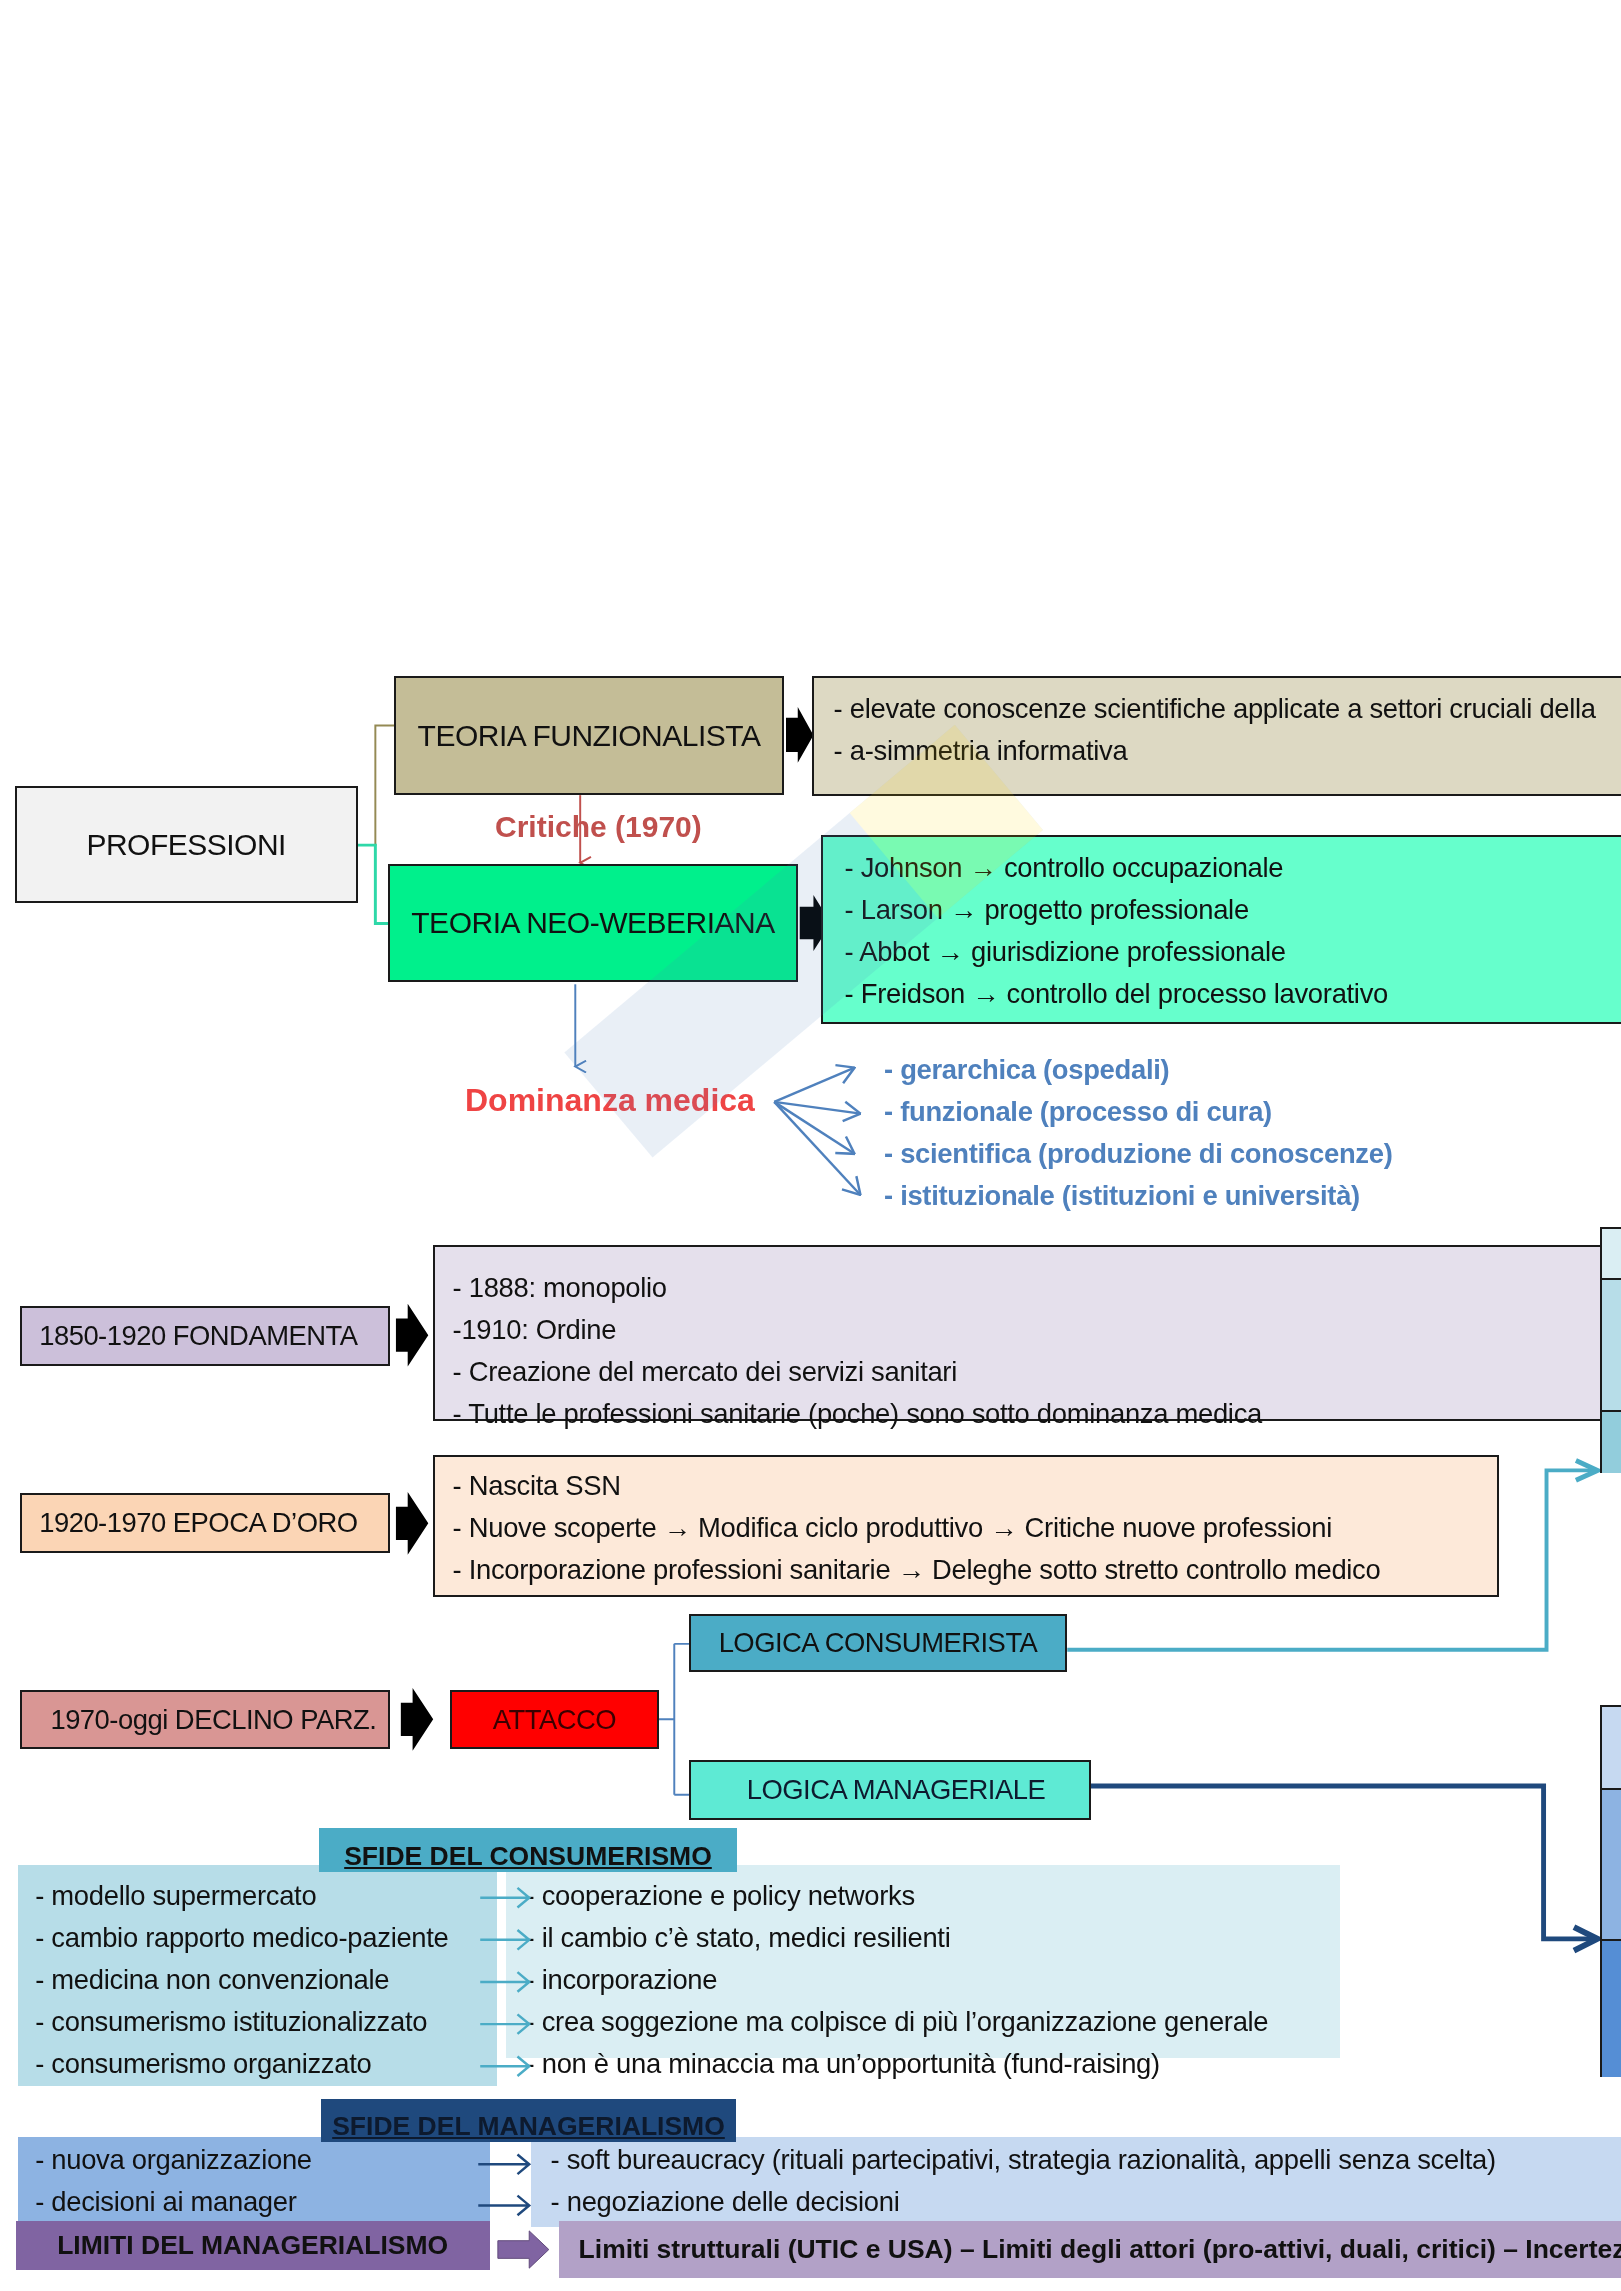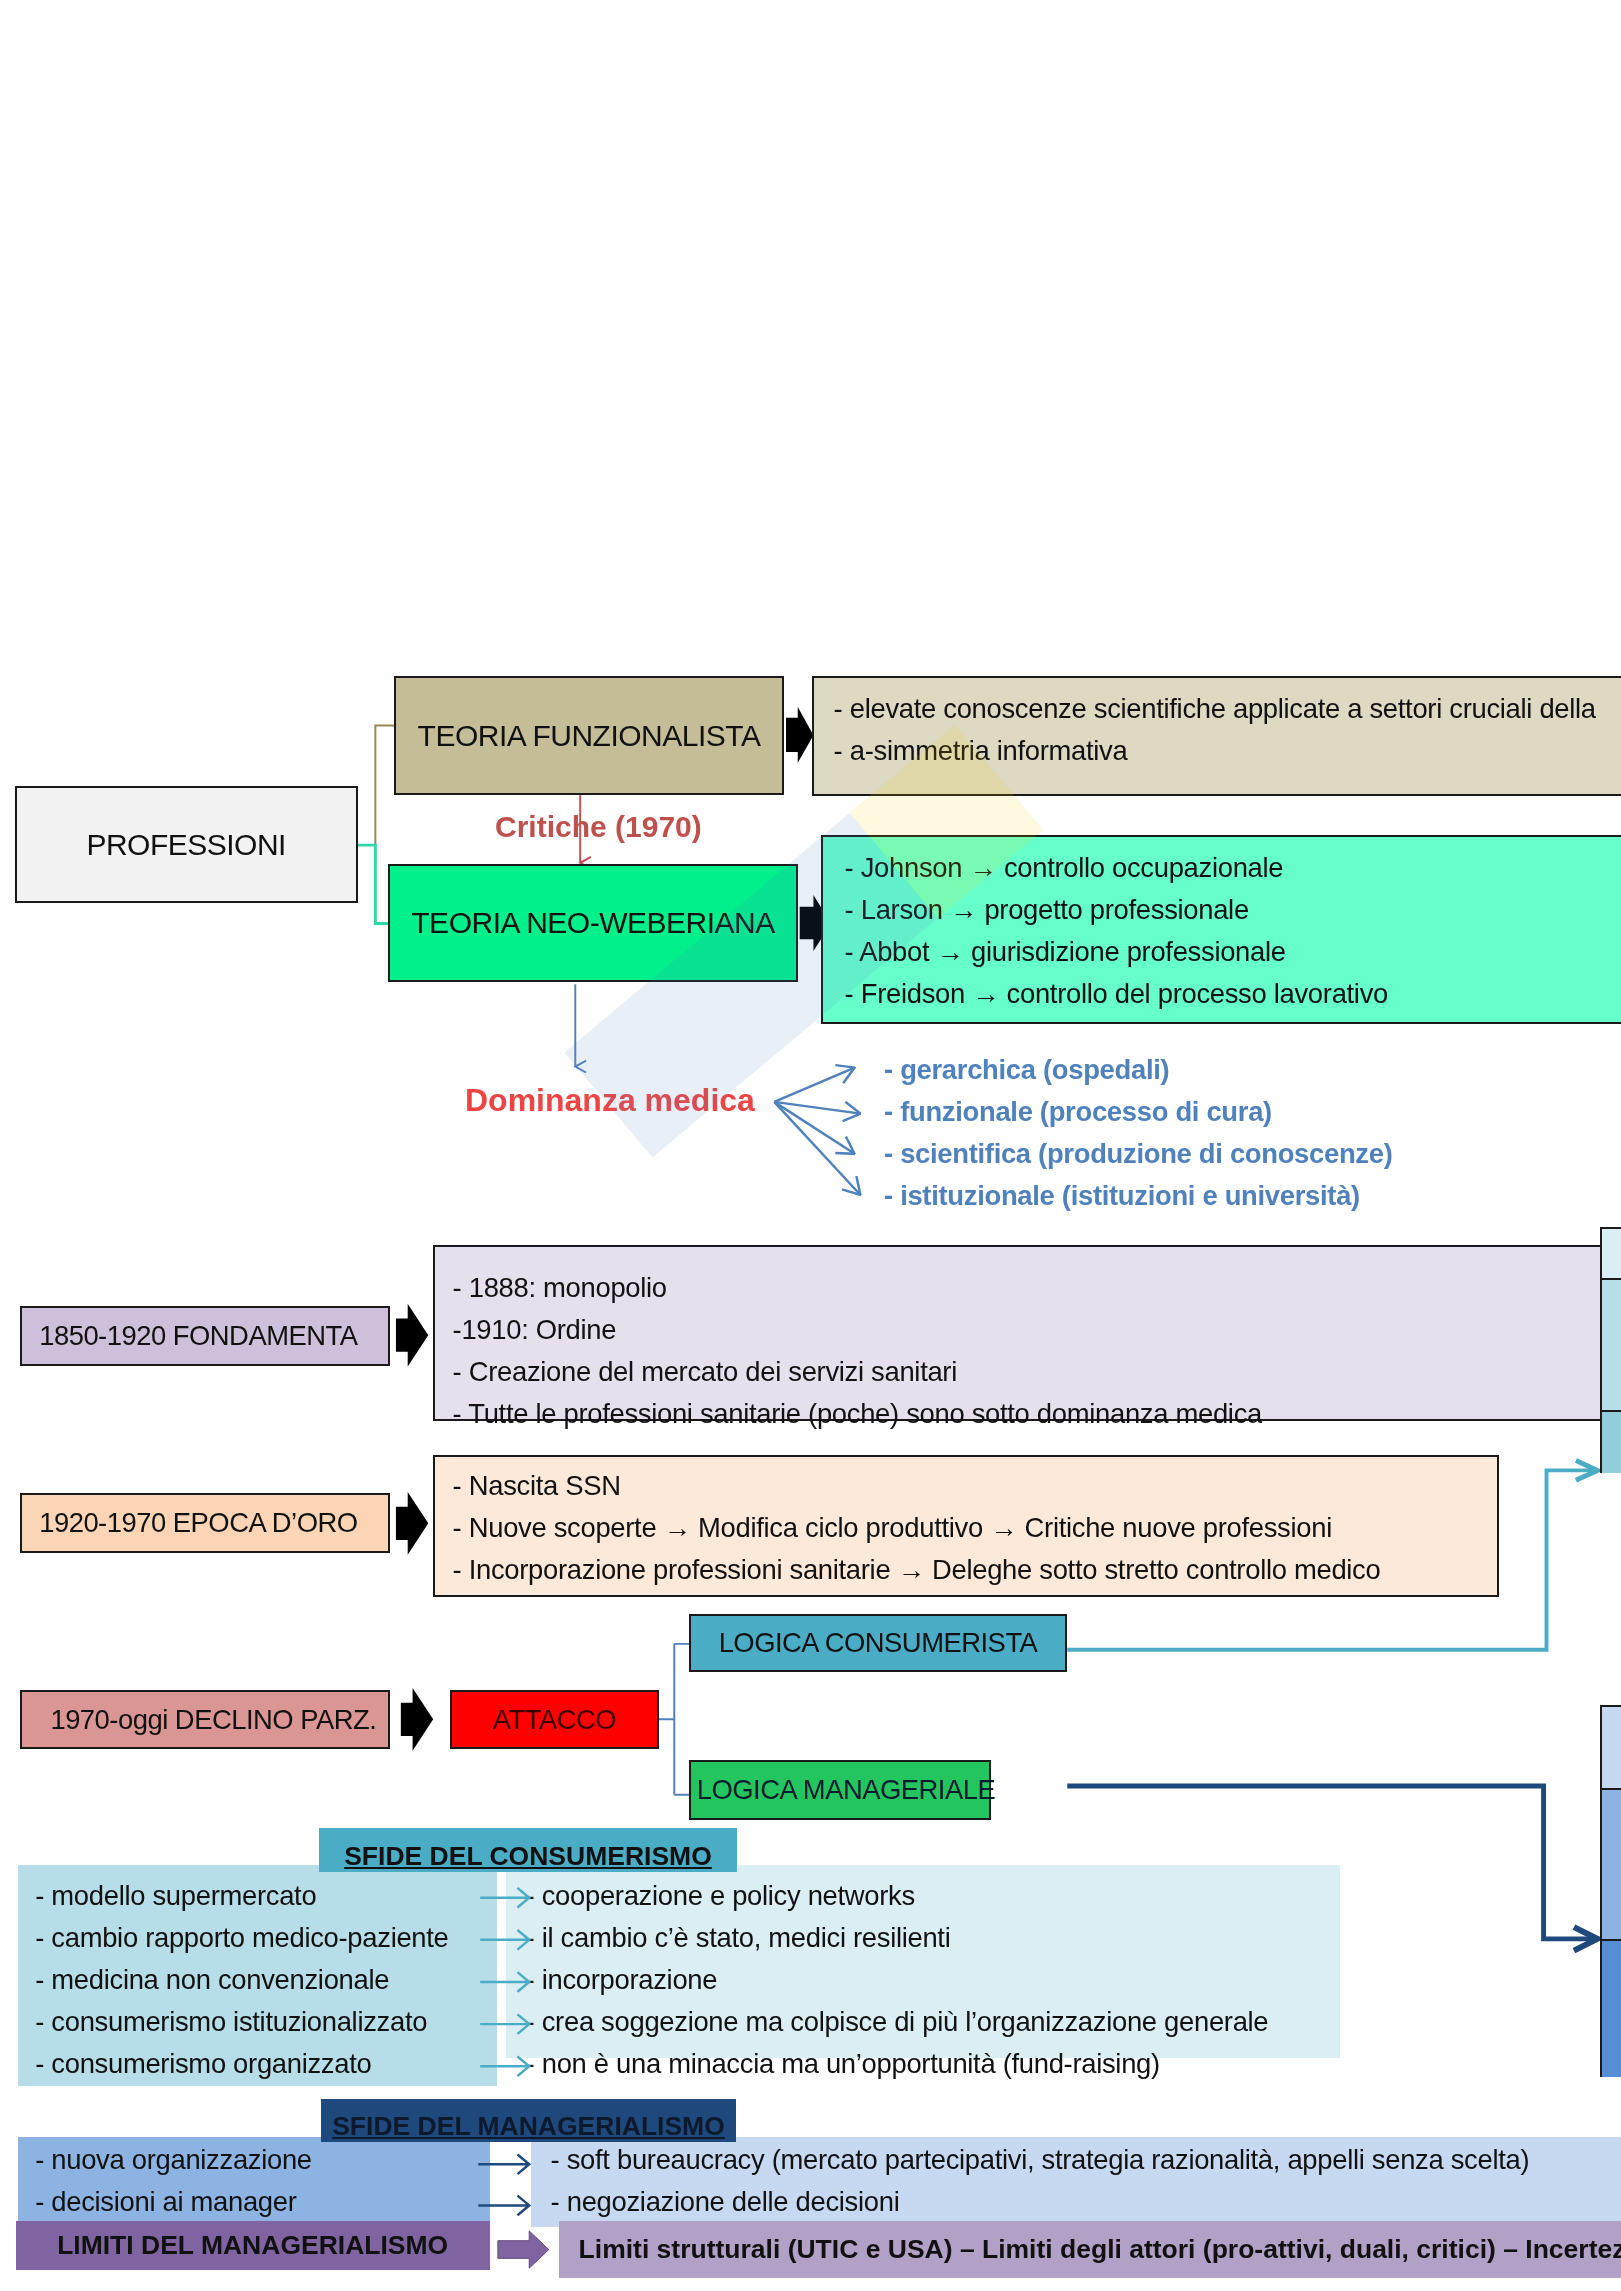--- a/index.html
+++ b/index.html
@@ -114,21 +114,21 @@
 
 <div class="abs box" style="left:19.6px; top:1690px; width:370px; height:59px; background:#d99694; justify-content:center; padding-left:17.6px;">
   <span class="lbl" style="font-size:27.4px;">1970-oggi DECLINO PARZ.</span>
 </div>
 <div class="abs box" style="left:450px; top:1690px; width:209px; height:59px; background:#ff0000;">
   <span class="lbl" style="font-size:27.4px; color:#3a0000;">ATTACCO</span>
 </div>
 <div class="abs box" style="left:689px; top:1614px; width:378px; height:58px; background:#4bacc6;">
   <span class="lbl" style="font-size:27.4px;">LOGICA CONSUMERISTA</span>
 </div>
-<div class="abs box" style="left:689px; top:1760px; width:302px; height:60px; background:#22c55e;padding-left:12px;">
+<div class="abs box" style="left:689px; top:1760px; width:402px; height:60px; background:#5eead4;padding-left:12px;">
   <span class="lbl" style="font-size:27.4px; color:#0d1a2e;">LOGICA MANAGERIALE</span>
 </div>
 
 <div class="abs" style="left:1600px; top:1227px; width:29px; height:246px; border:2px solid #1a1a1a; background:#daeef3;">
   <div class="abs" style="left:0; top:49px; width:29px; height:132px; background:#b7dde8; border-top:2px solid #1a1a1a;"></div>
   <div class="abs" style="left:0; top:181px; width:29px; height:63px; background:#92cddc; border-top:2px solid #1a1a1a;"></div>
 </div>
 <div class="abs" style="left:1600px; top:1705px; width:29px; height:372px; border:2px solid #1a1a1a; background:#c6d9f1;">
   <div class="abs" style="left:0; top:81px; width:29px; height:151px; background:#8db3e2; border-top:2px solid #1a1a1a;"></div>
   <div class="abs" style="left:0; top:232px; width:29px; height:138px; background:#558ed5; border-top:2px solid #1a1a1a;"></div>
@@ -157,21 +157,21 @@
     <path d="M490,2108 L540,2108 M528,2098 L540,2108 L528,2118"></path>
   </g>
 </svg>
 <div class="abs hdr" style="left:319px; top:1828px; width:418px; height:44px; background:#4bacc6;">SFIDE DEL CONSUMERISMO</div>
 
 <div class="abs panel" style="left:17.6px; top:2137px; width:472px; height:90px; background:#8db3e2; padding:2px 0 0 17.6px;">
   <div class="ln">- nuova organizzazione</div>
   <div class="ln">- decisioni ai manager</div>
 </div>
 <div class="abs panel" style="left:531px; top:2137px; width:1090px; height:90px; background:#c6d9f1; padding:2px 0 0 19.6px;">
-  <div class="ln">- soft bureaucracy (mercato partecipativi, strategia razionalità, appelli senza scelta)</div>
+  <div class="ln">- soft bureaucracy (rituali partecipativi, strategia razionalità, appelli senza scelta)</div>
   <div class="ln">- negoziazione delle decisioni</div>
 </div>
 <svg class="overlay" width="1621" height="2292" viewBox="0 0 1654 2338">
   <g stroke="#1f497d" stroke-width="2.5" fill="none">
     <path d="M488,2208 L540,2208 M528,2198 L540,2208 L528,2218"></path>
     <path d="M488,2250 L540,2250 M528,2240 L540,2250 L528,2260"></path>
   </g>
 </svg>
 <div class="abs hdr" style="left:321px; top:2099px; width:415px; height:43px; background:#1f497d; color:#0d1a2e;">SFIDE DEL MANAGERIALISMO</div>
 

